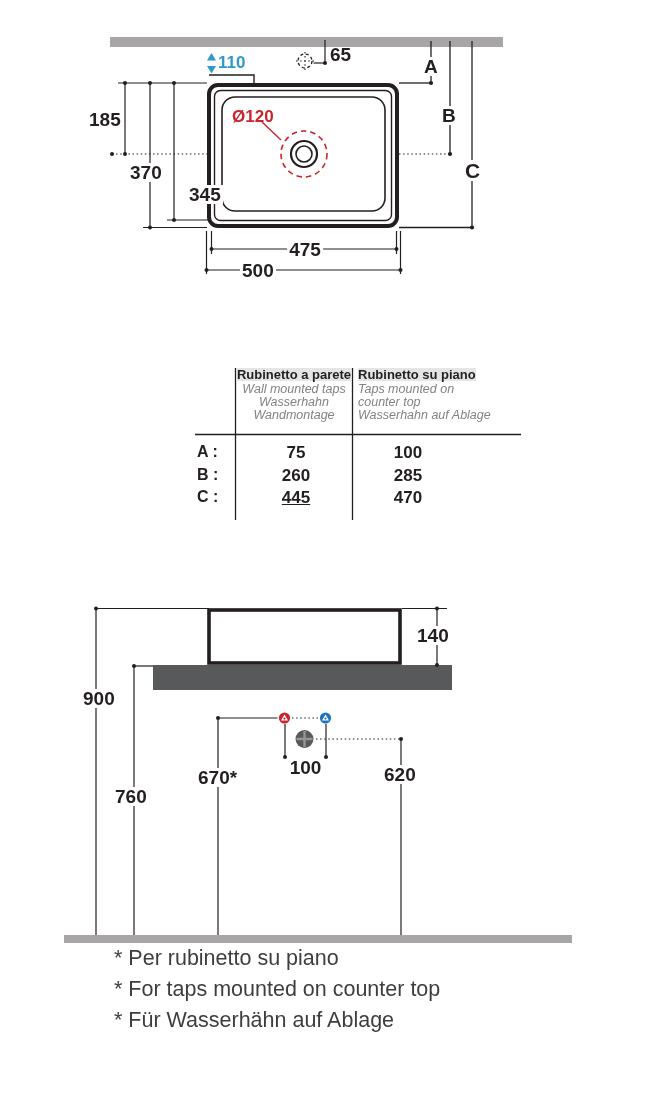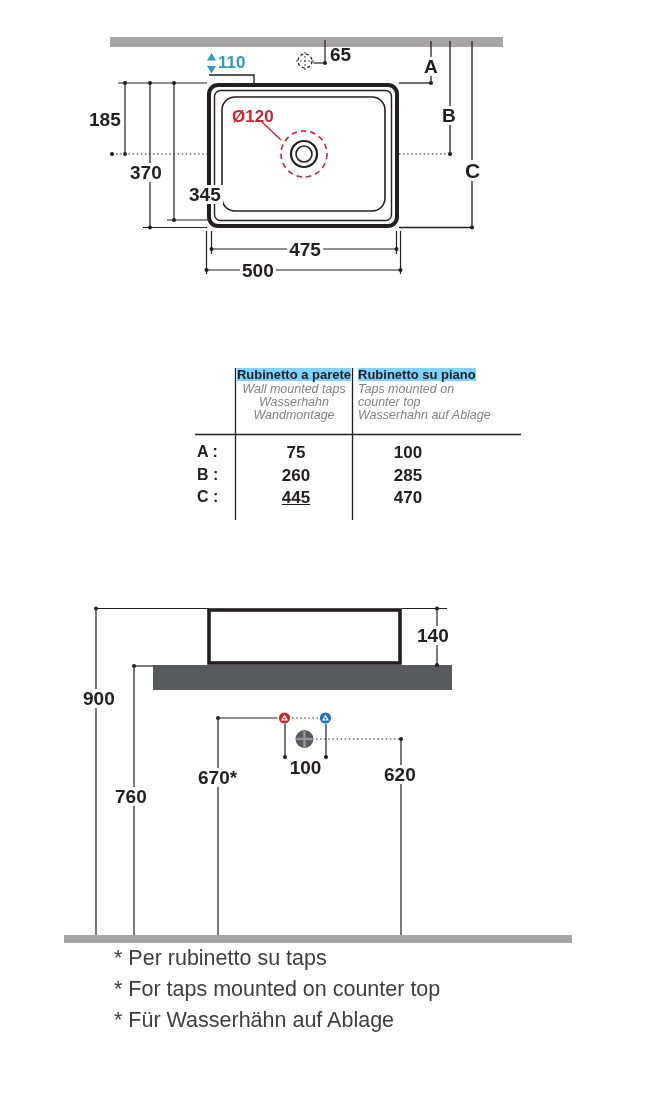--- a/index.html
+++ b/index.html
@@ -5,21 +5,21 @@
   html,body{margin:0;padding:0;background:#fff;}
   .canvas{position:relative;width:649px;height:1094px;background:#fff;overflow:hidden;
           font-family:"Liberation Sans",sans-serif;}
   .canvas svg{position:absolute;left:0;top:0;}
   .lbl{position:absolute;white-space:nowrap;color:#231F20;font-weight:bold;line-height:1;}
   .dim{font-size:19px;background:#fff;padding:0 2px;}
   .nobg{background:transparent;padding:0;}
   .cx{transform:translateX(-50%);}
   .blue{color:#2E9AC9;background:transparent;}
   .red{color:#C9252C;}
-  .th-main{font-size:13px;font-weight:bold;background:#7dd3fc;}
+  .th-main{font-size:13px;font-weight:bold;background:#e5e5e5;}
   .th-sub{font-size:12.5px;font-style:italic;font-weight:normal;color:#808285;background:#fff;}
   .row-label{font-size:16px;}
   .cell{font-size:17px;}
   .foot{position:absolute;font-size:21.5px;font-weight:normal;color:#3E3E40;white-space:nowrap;}
 </style>
 </head>
 <body>
 
 <div class="canvas">
 
@@ -205,17 +205,17 @@
 <span class="lbl cell cx" style="left:296px;top:489px;text-decoration:underline;">445</span>
 <span class="lbl cell cx" style="left:408px;top:489px;">470</span>
 
 <span class="lbl dim" style="left:415px;top:626px;">140</span>
 <span class="lbl dim" style="left:81px;top:689px;">900</span>
 <span class="lbl dim" style="left:113px;top:787px;">760</span>
 <span class="lbl dim" style="left:196px;top:768px;text-align:center;">670*</span>
 <span class="lbl dim cx" style="left:305.5px;top:758px;">100</span>
 <span class="lbl dim" style="left:382px;top:765px;">620</span>
 
-<span class="foot" style="left:114px;top:946px;">* Per rubinetto su taps</span>
+<span class="foot" style="left:114px;top:946px;">* Per rubinetto su piano</span>
 <span class="foot" style="left:114px;top:977px;">* For taps mounted on counter top</span>
 <span class="foot" style="left:114px;top:1008px;">* Für Wasserhähn auf Ablage</span>
 
 </div>
 
 </body></html>

